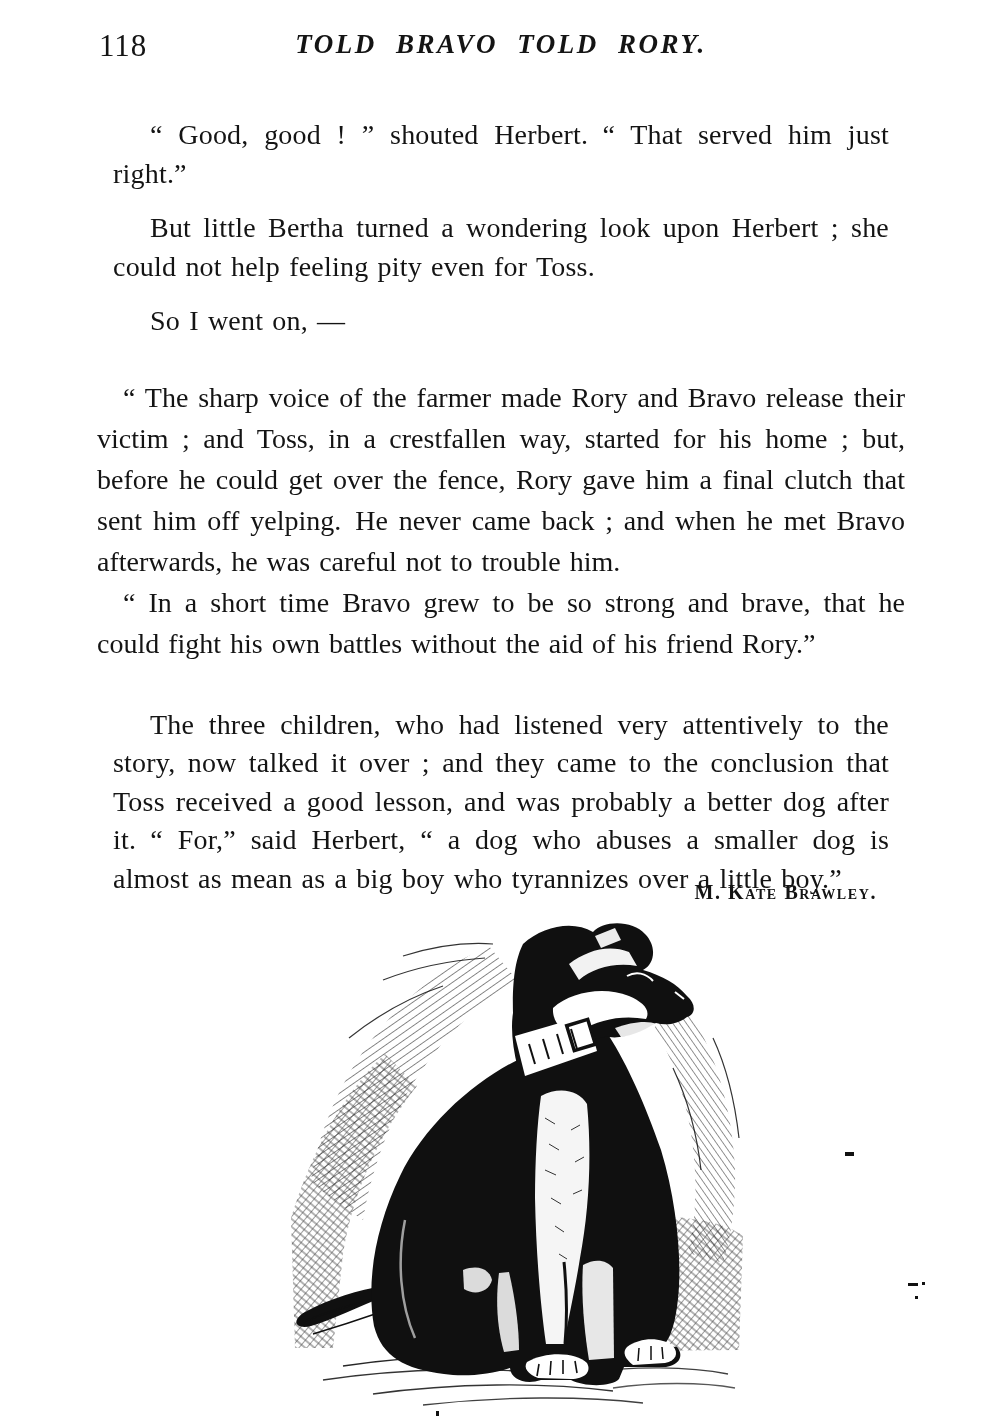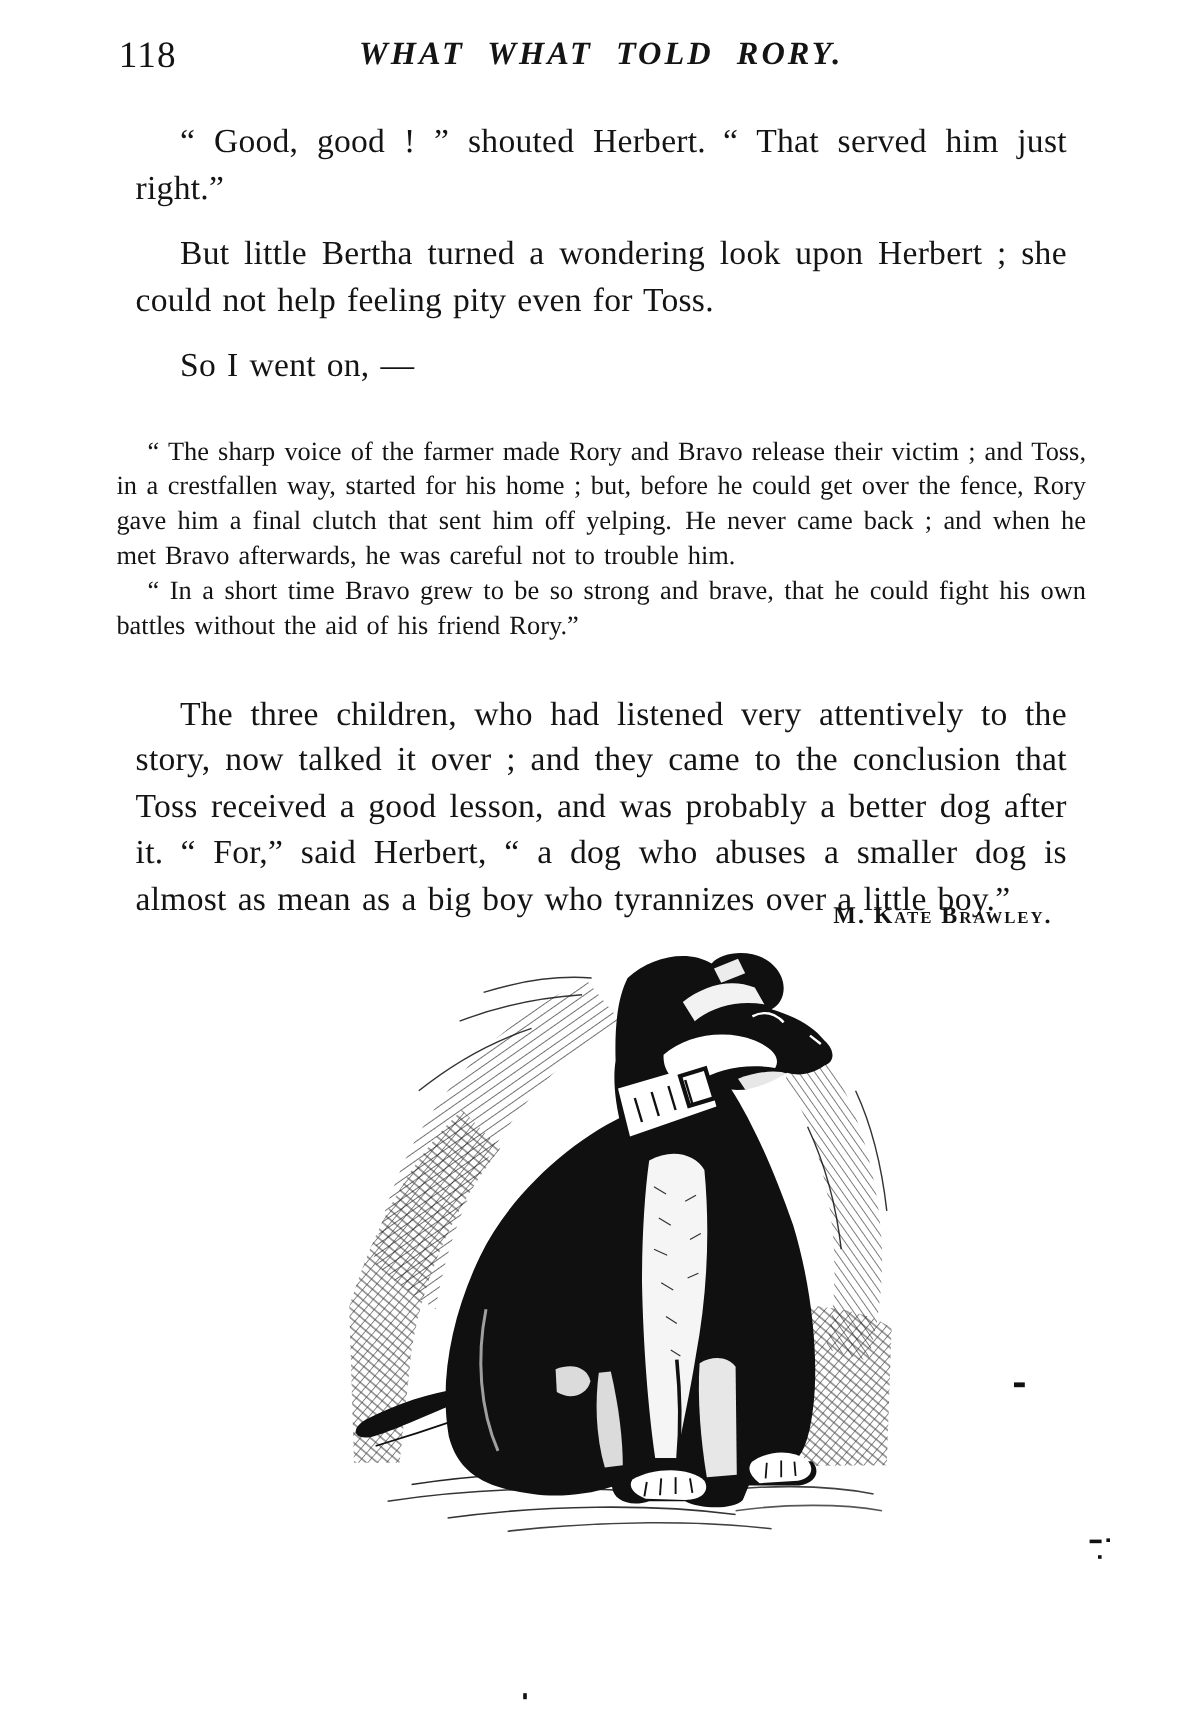--- a/index.html
+++ b/index.html
@@ -5,41 +5,41 @@
   html,body{margin:0;padding:0;}
   body{
     width:1000px;height:1428px;
     background:#ffffff;
     position:relative;
     overflow:hidden;
     font-family:"Liberation Serif","DejaVu Serif",serif;
     color:#141414;
   }
   .page{padding:26px 95px 0 97px;box-sizing:border-box;width:1000px;}
-  .page-header{position:relative;height:42px;margin-bottom:32px;}
+  .page-header{position:relative;height:42px;margin-bottom:48px;}
   .page-number{
     position:absolute;left:2px;top:2px;
     font-size:31px;letter-spacing:1px;
   }
   .running-title{
     text-align:center;
     font-size:27px;font-weight:bold;font-style:italic;
     letter-spacing:2.5px;word-spacing:10px;
     padding-top:3px;
   }
   p.body-par{
     margin:16px;
     font-size:28px;line-height:38.5px;
     text-align:justify;text-indent:37px;
     letter-spacing:.2px;word-spacing:2px;
   }
   .quote-block{margin:36px 0 42px 0;}
   p.quote-par{
     margin:0;
-    font-size:22px;line-height:29px;
+    font-size:28px;line-height:41px;
     text-align:justify;text-indent:26px;
     word-spacing:2px;
   }
   .attribution-row{
     text-align:right;
     padding-right:28px;
     margin-top:-33px;
     font-size:20px;font-weight:bold;
     font-variant:small-caps;
     letter-spacing:1.6px;
@@ -56,21 +56,21 @@
   .speck.s4{left:915px;top:1296px;width:3px;height:3px;}
   .speck.s5{left:436px;top:1411px;width:3px;height:5px;}
 </style>
 </head>
 <body>
 
 <div class="page">
 
   <div class="page-header">
     <span class="page-number">118</span>
-    <div class="running-title">WHAT WHAT TOLD RORY.</div>
+    <div class="running-title">TOLD BRAVO TOLD RORY.</div>
   </div>
 
   <p class="body-par">“ Good, good ! ” shouted Herbert. “ That served him just right.”</p>
   <p class="body-par">But little Bertha turned a wondering look upon Herbert&nbsp;; she could not help feeling pity even for Toss.</p>
   <p class="body-par">So I went on, —</p>
 
   <div class="quote-block">
     <p class="quote-par">“ The sharp voice of the farmer made Rory and Bravo release their victim&nbsp;; and Toss, in a crestfallen way, started for his home&nbsp;; but, before he could get over the fence, Rory gave him a final clutch that sent him off yelping. He never came back&nbsp;; and when he met Bravo afterwards, he was careful not to trouble him.</p>
     <p class="quote-par">“ In a short time Bravo grew to be so strong and brave, that he could fight his own battles without the aid of his friend Rory.”</p>
   </div>

